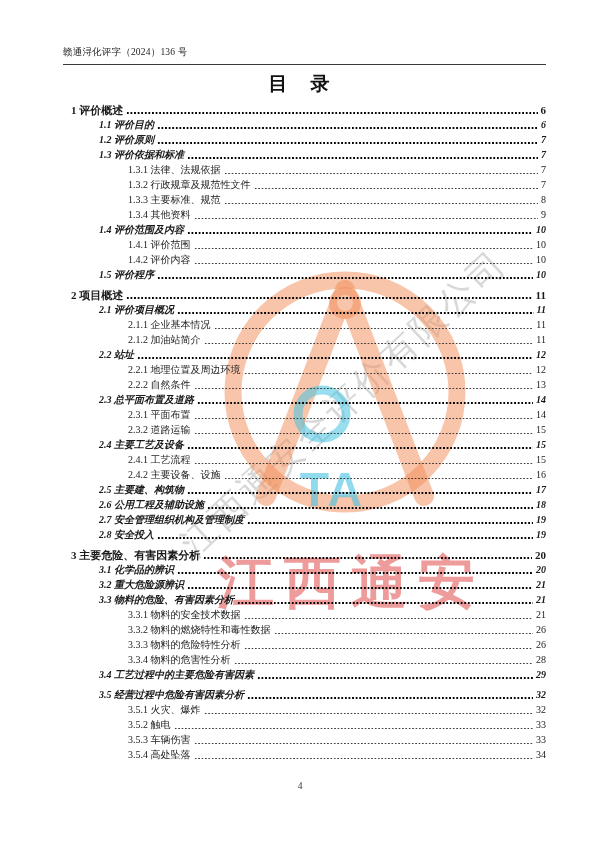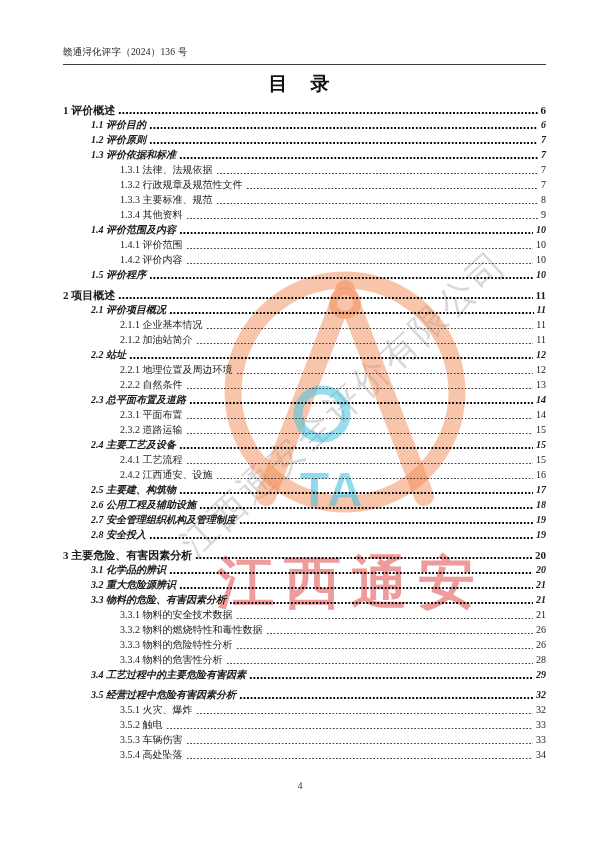--- a/index.html
+++ b/index.html
@@ -16,21 +16,21 @@
   }
   .header .doc-no b{font-weight:normal;}
   
   .doc-title{
     position:absolute;top:71px;left:0;right:0;text-align:center;
     font-size:19px;font-weight:bold;letter-spacing:2px;color:#111;
   }
   
   .toc{position:absolute;left:63px;right:54px;top:102px;z-index:2;}
   .toc-row{display:flex;align-items:flex-end;height:15px;line-height:14px;font-size:10px;}
-  .toc-row .label{white-space:nowrap;}
+  .toc-row .label{white-space:nowrap;margin-left:8px;}
   .toc-row .pg{white-space:nowrap;}
   .toc-row .leader{
     flex:1;height:11px;margin:0 3px 0 3px;
     background-image:radial-gradient(circle,rgba(30,30,30,.85) .8px,transparent 1px);
     background-size:3.4px 3.4px;background-repeat:repeat-x;
     background-position:left bottom 2px;
   }
   .lvl1{font-weight:bold;font-size:11px;}
   .lvl2{font-weight:bold;font-style:italic;padding-left:28px;}
   .lvl3{padding-left:57px;color:#222;align-items:flex-end;}
@@ -191,21 +191,21 @@
         <span class="label">2.4 主要工艺及设备</span>
         <span class="leader"></span>
         <span class="pg">15</span>
       </div>
       <div class="toc-row lvl3">
         <span class="label">2.4.1 工艺流程</span>
         <span class="leader"></span>
         <span class="pg">15</span>
       </div>
       <div class="toc-row lvl3">
-        <span class="label">2.4.2 江西通安、设施</span>
+        <span class="label">2.4.2 主要设备、设施</span>
         <span class="leader"></span>
         <span class="pg">16</span>
       </div>
       <div class="toc-row lvl2">
         <span class="label">2.5 主要建、构筑物</span>
         <span class="leader"></span>
         <span class="pg">17</span>
       </div>
       <div class="toc-row lvl2">
         <span class="label">2.6 公用工程及辅助设施</span>

